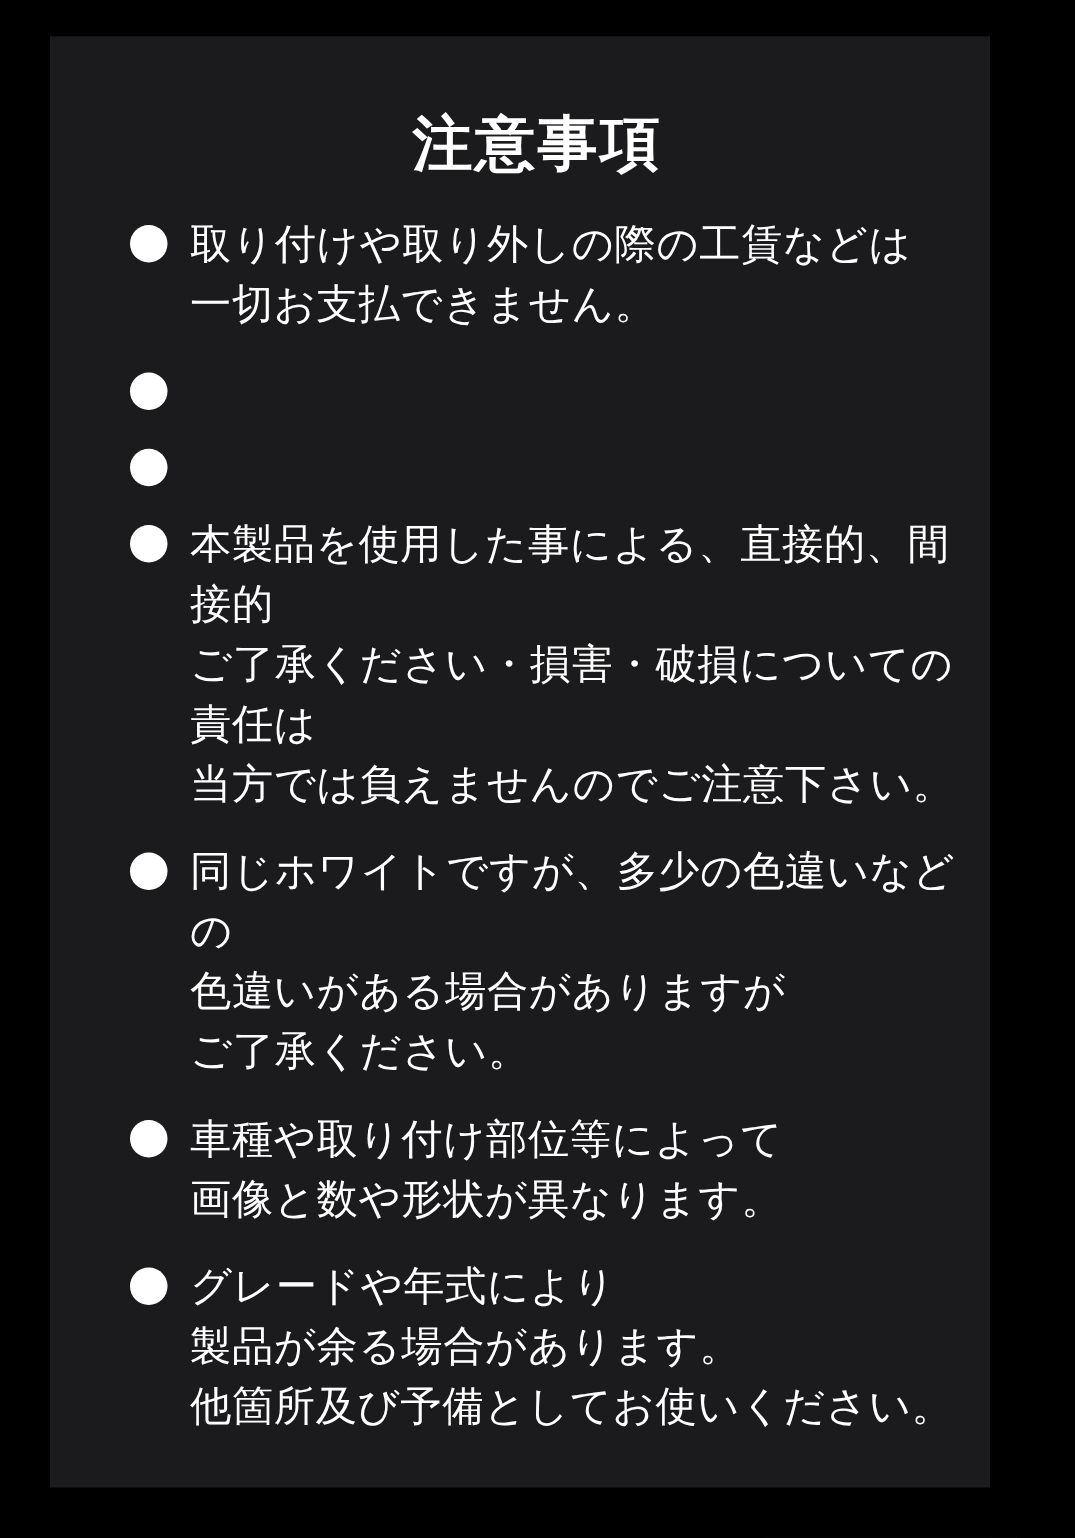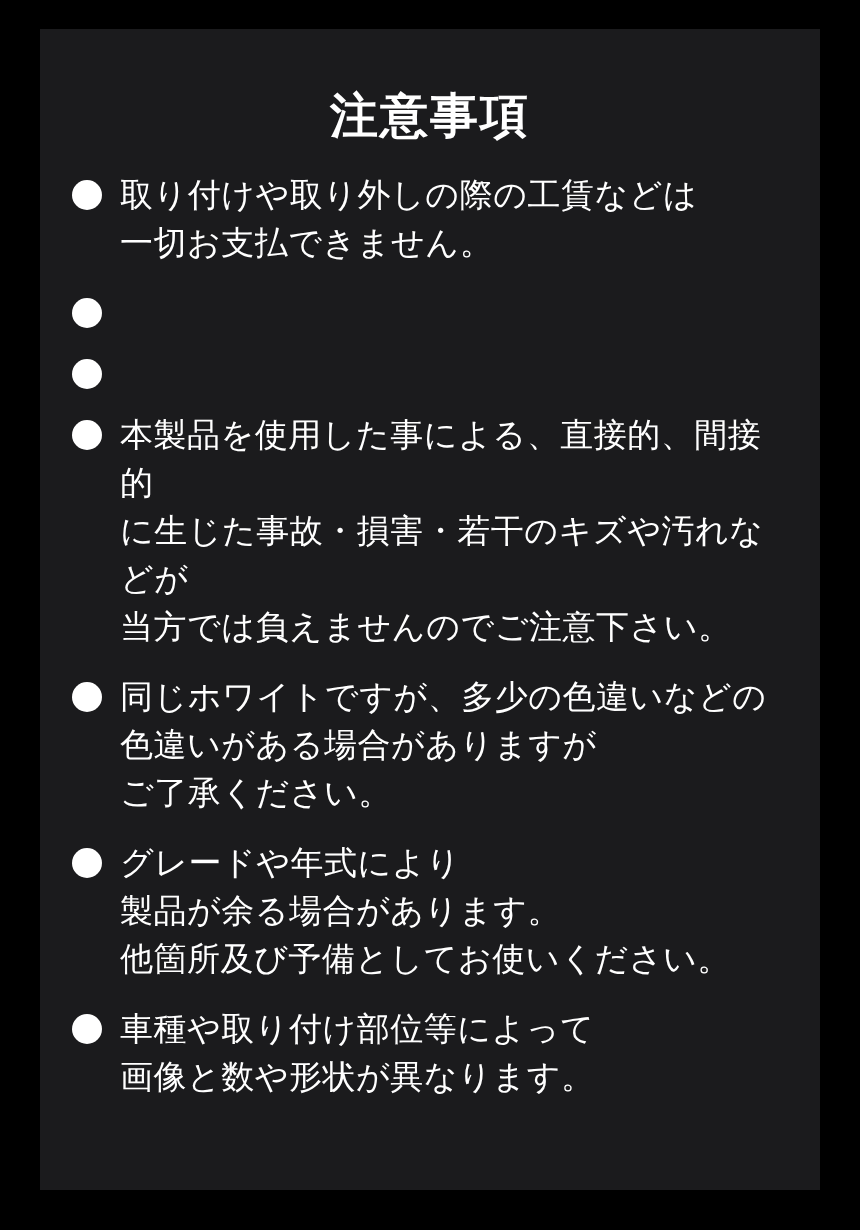--- a/index.html
+++ b/index.html
@@ -3,21 +3,21 @@
 <meta charset="utf-8">
 <style>
   html, body {
     margin: 0;
     padding: 0;
     background: #000000;
     font-family: "Liberation Sans", "DejaVu Sans", sans-serif;
   }
   .stage {
     position: relative;
-    width: 860px;
+    width: 792px;
     height: 1230px;
     background: #000000;
     overflow: hidden;
   }
   .panel {
     position: absolute;
     left: 40px;
     top: 29px;
     width: 780px;
     height: 1161px;
@@ -30,21 +30,21 @@
     text-align: center;
     color: #ffffff;
     font-size: 48px;
     line-height: 1.2;
     font-weight: bold;
     letter-spacing: 2px;
   }
   .notice-list {
     list-style: none;
     margin: 26px 0 0 0;
-    padding: 0 30px 0 32px;
+    padding: 0 30px 0 64px;
   }
   .notice-item {
     display: flex;
     align-items: flex-start;
     margin-bottom: 22px;
   }
   .bullet {
     flex: 0 0 30px;
     width: 30px;
     height: 30px;
@@ -75,35 +75,35 @@
       </li>
       <li class="notice-item">
         <span class="bullet"></span>
       </li>
       <li class="notice-item">
         <span class="bullet"></span>
       </li>
       <li class="notice-item">
         <span class="bullet"></span>
         <span class="item-text">本製品を使用した事による、直接的、間接的
-に生じた事故・損害・若干のキズや汚れなどが
+ご了承ください・損害・破損についての責任は
 当方では負えませんのでご注意下さい。</span>
       </li>
       <li class="notice-item">
         <span class="bullet"></span>
         <span class="item-text">同じホワイトですが、多少の色違いなどの
 色違いがある場合がありますが
 ご了承ください。</span>
       </li>
       <li class="notice-item">
         <span class="bullet"></span>
+        <span class="item-text">車種や取り付け部位等によって
+画像と数や形状が異なります。</span>
+      </li>
+      <li class="notice-item">
+        <span class="bullet"></span>
         <span class="item-text">グレードや年式により
 製品が余る場合があります。
 他箇所及び予備としてお使いください。</span>
-      </li>
-      <li class="notice-item">
-        <span class="bullet"></span>
-        <span class="item-text">車種や取り付け部位等によって
-画像と数や形状が異なります。</span>
       </li>
     </ul>
   </div>
 </div>
 
 </body></html>

